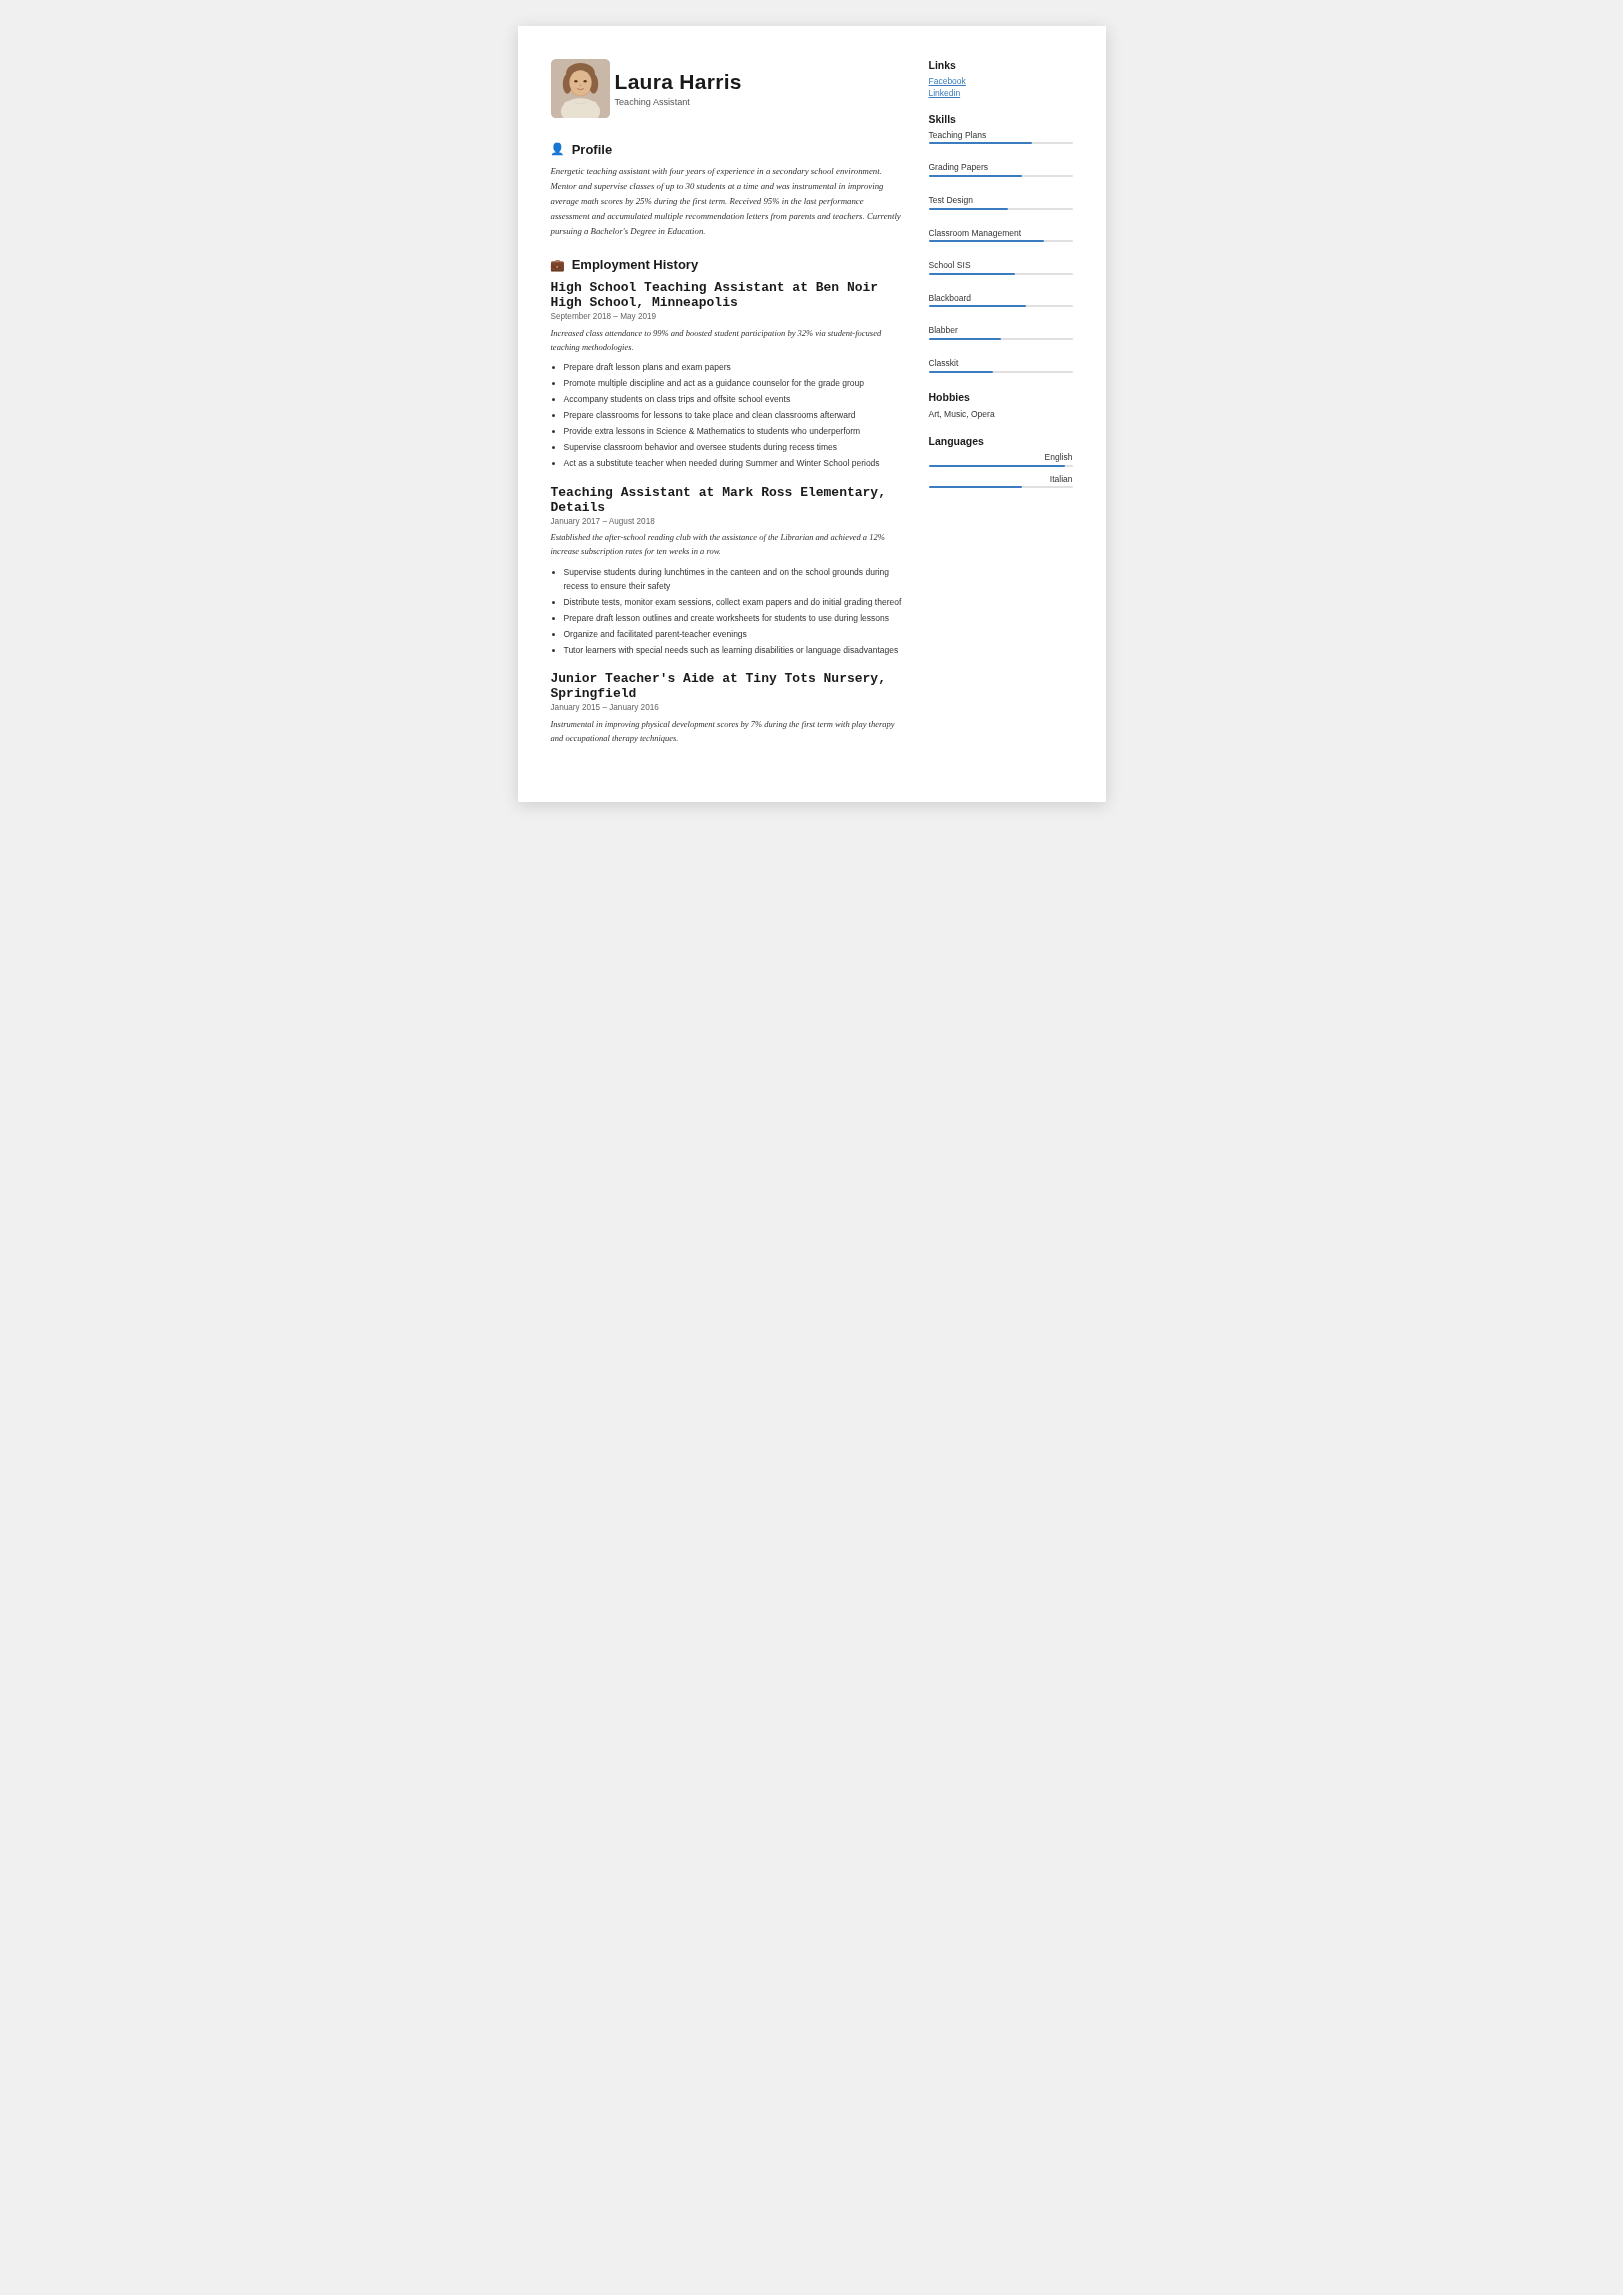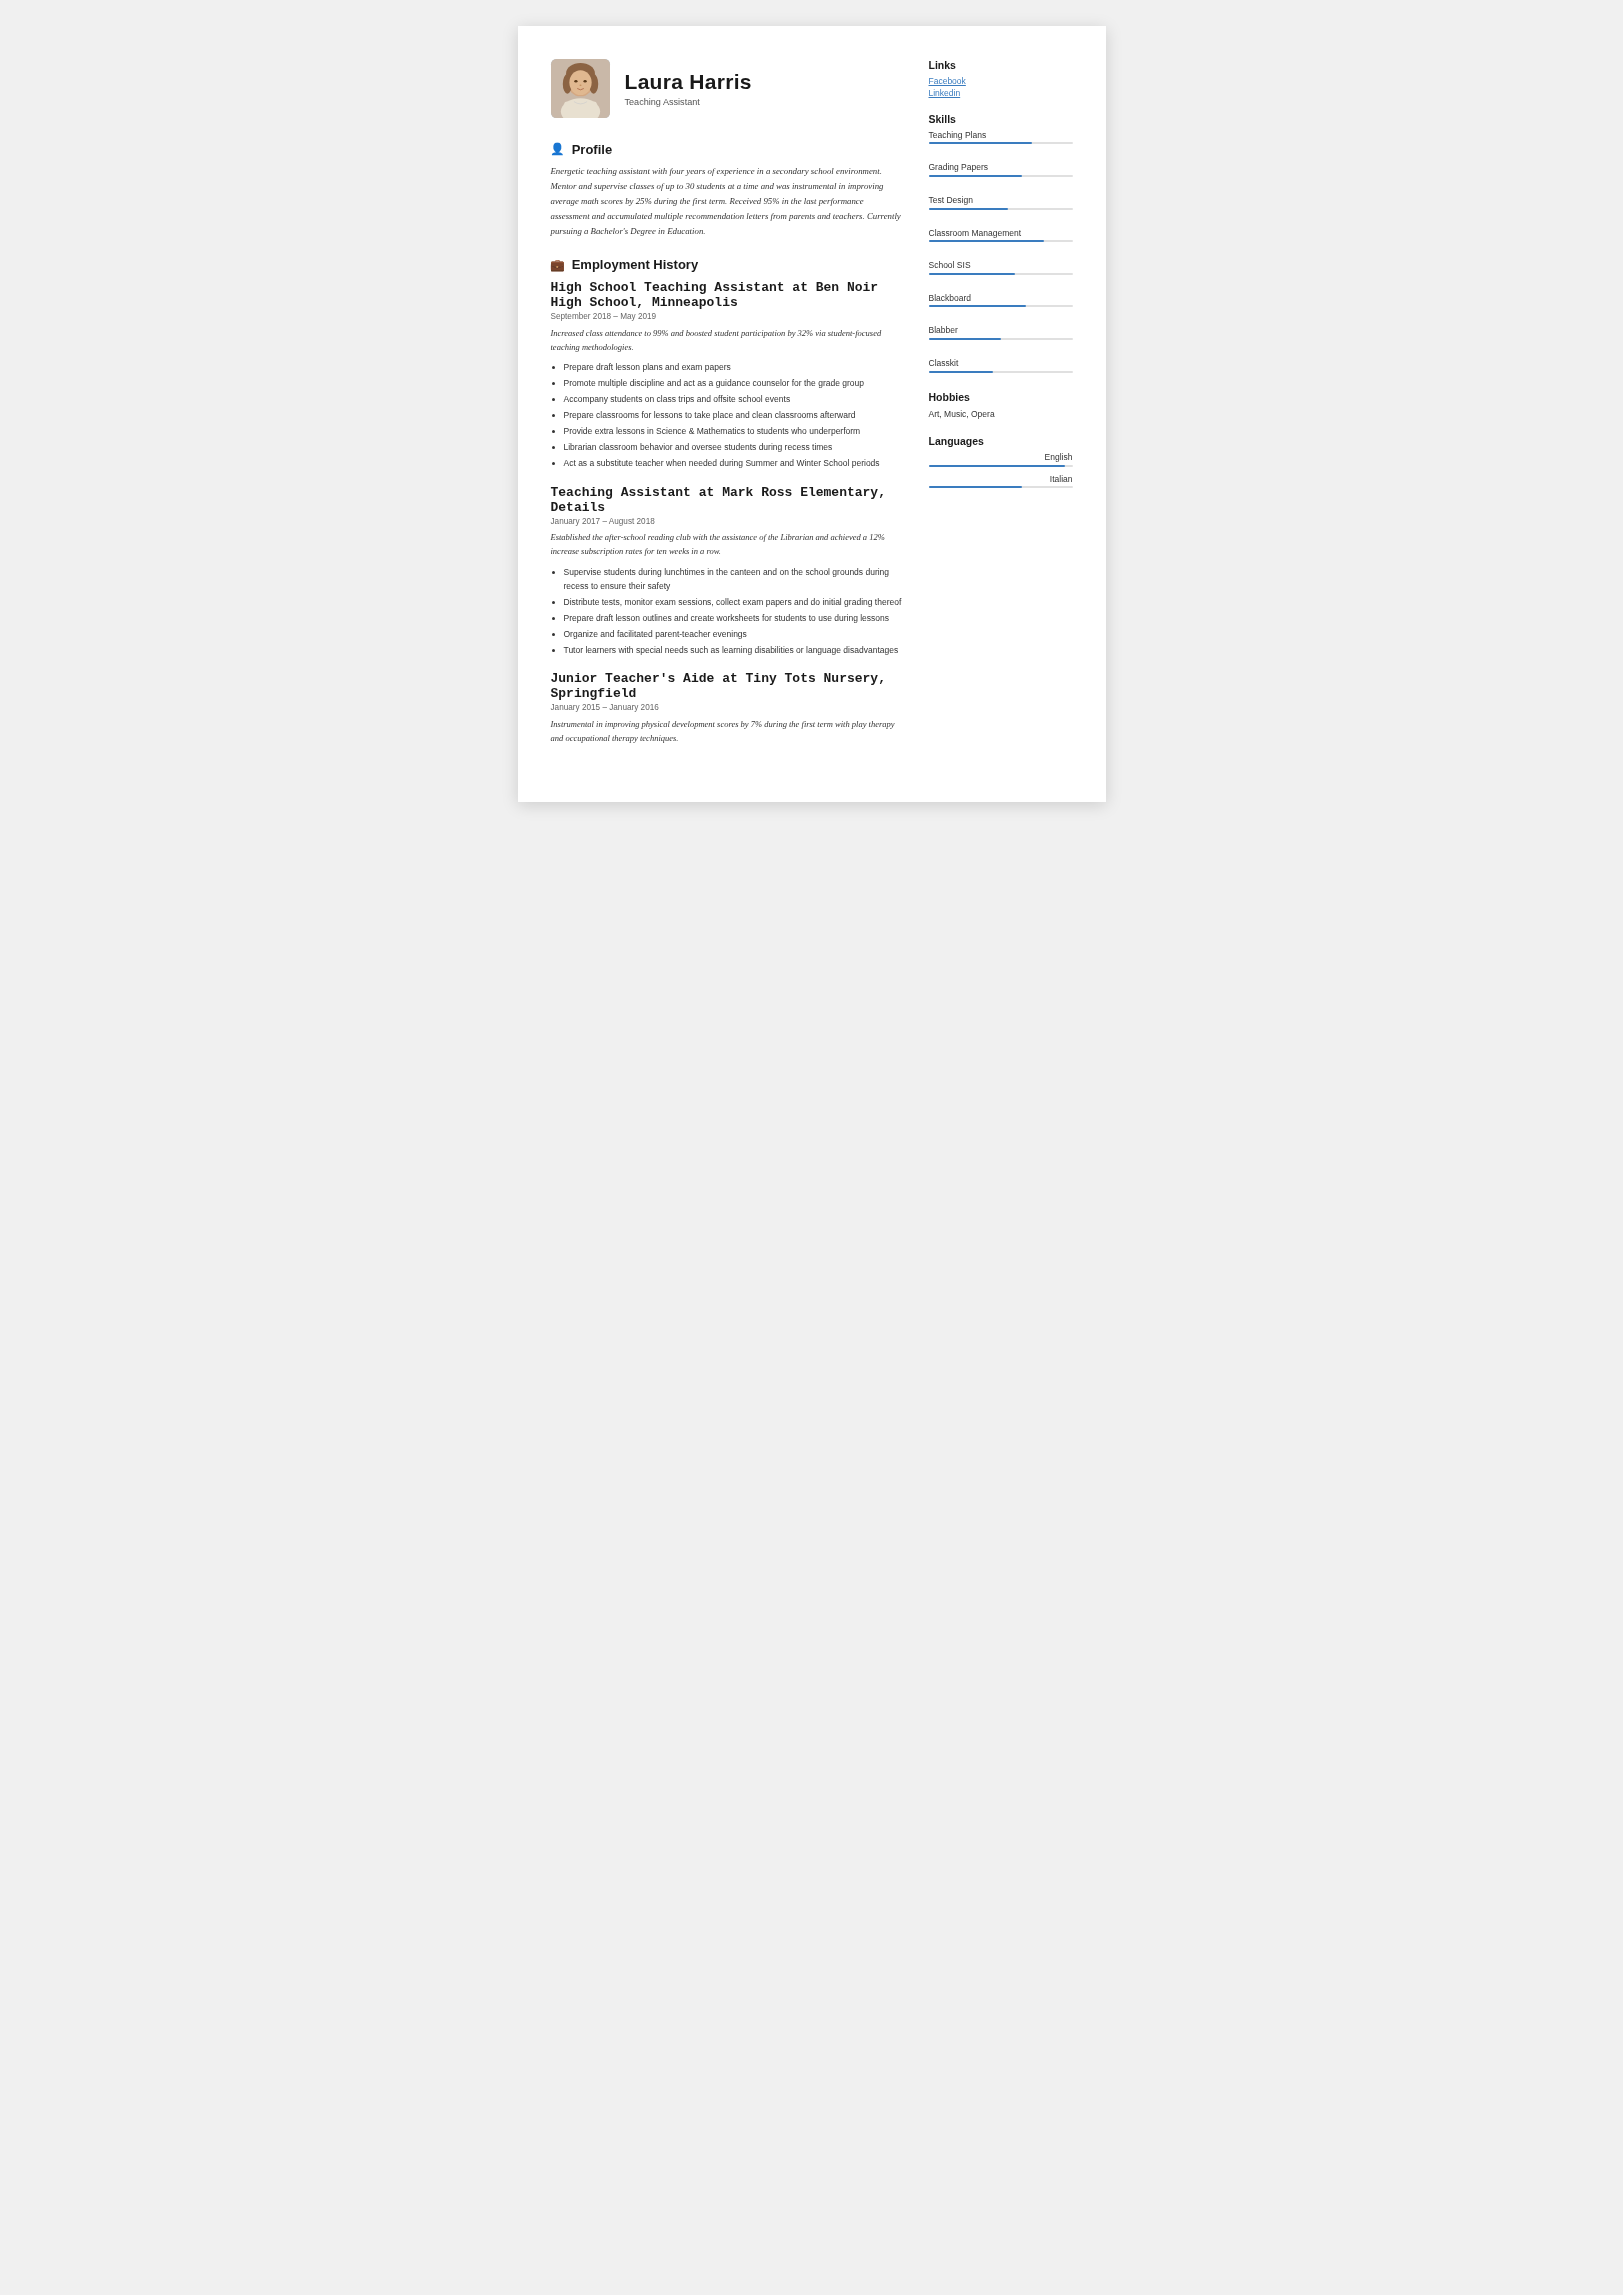--- a/index.html
+++ b/index.html
@@ -26,21 +26,21 @@
     }
     .right-column {
       width: 144px;
       flex-shrink: 0;
     }
 
     
     .header {
       display: flex;
       align-items: center;
-      gap: 15px;
+      gap: 5px;
       margin-bottom: 23.5px;
     }
     .avatar {
       width: 59px;
       height: 59px;
       border-radius: 5.2px;
       background: #b0c4d8;
       overflow: hidden;
       flex-shrink: 0;
     }
@@ -259,21 +259,21 @@
       <div class="job">
         <div class="job-title-text">High School Teaching Assistant at Ben Noir High School, Minneapolis</div>
         <div class="job-dates">September 2018  –  May 2019</div>
         <p class="job-description">Increased class attendance to 99% and boosted student participation by 32% via student-focused teaching methodologies.</p>
         <ul class="job-bullets">
           <li>Prepare draft lesson plans and exam papers</li>
           <li>Promote multiple discipline and act as a guidance counselor for the grade group</li>
           <li>Accompany students on class trips and offsite school events</li>
           <li>Prepare classrooms for lessons to take place and clean classrooms afterward</li>
           <li>Provide extra lessons in Science &amp; Mathematics to students who underperform</li>
-          <li>Librarian classroom behavior and oversee students during recess times</li>
+          <li>Supervise classroom behavior and oversee students during recess times</li>
           <li>Act as a substitute teacher when needed during Summer and Winter School periods</li>
         </ul>
       </div>
 
       <div class="job">
         <div class="job-title-text">Teaching Assistant at Mark Ross Elementary, Details</div>
         <div class="job-dates">January 2017  –  August 2018</div>
         <p class="job-description">Established the after-school reading club with the assistance of the Librarian and achieved a 12% increase subscription rates for ten weeks in a row.</p>
         <ul class="job-bullets">
           <li>Supervise students during lunchtimes in the canteen and on the school grounds during recess to ensure their safety</li>

